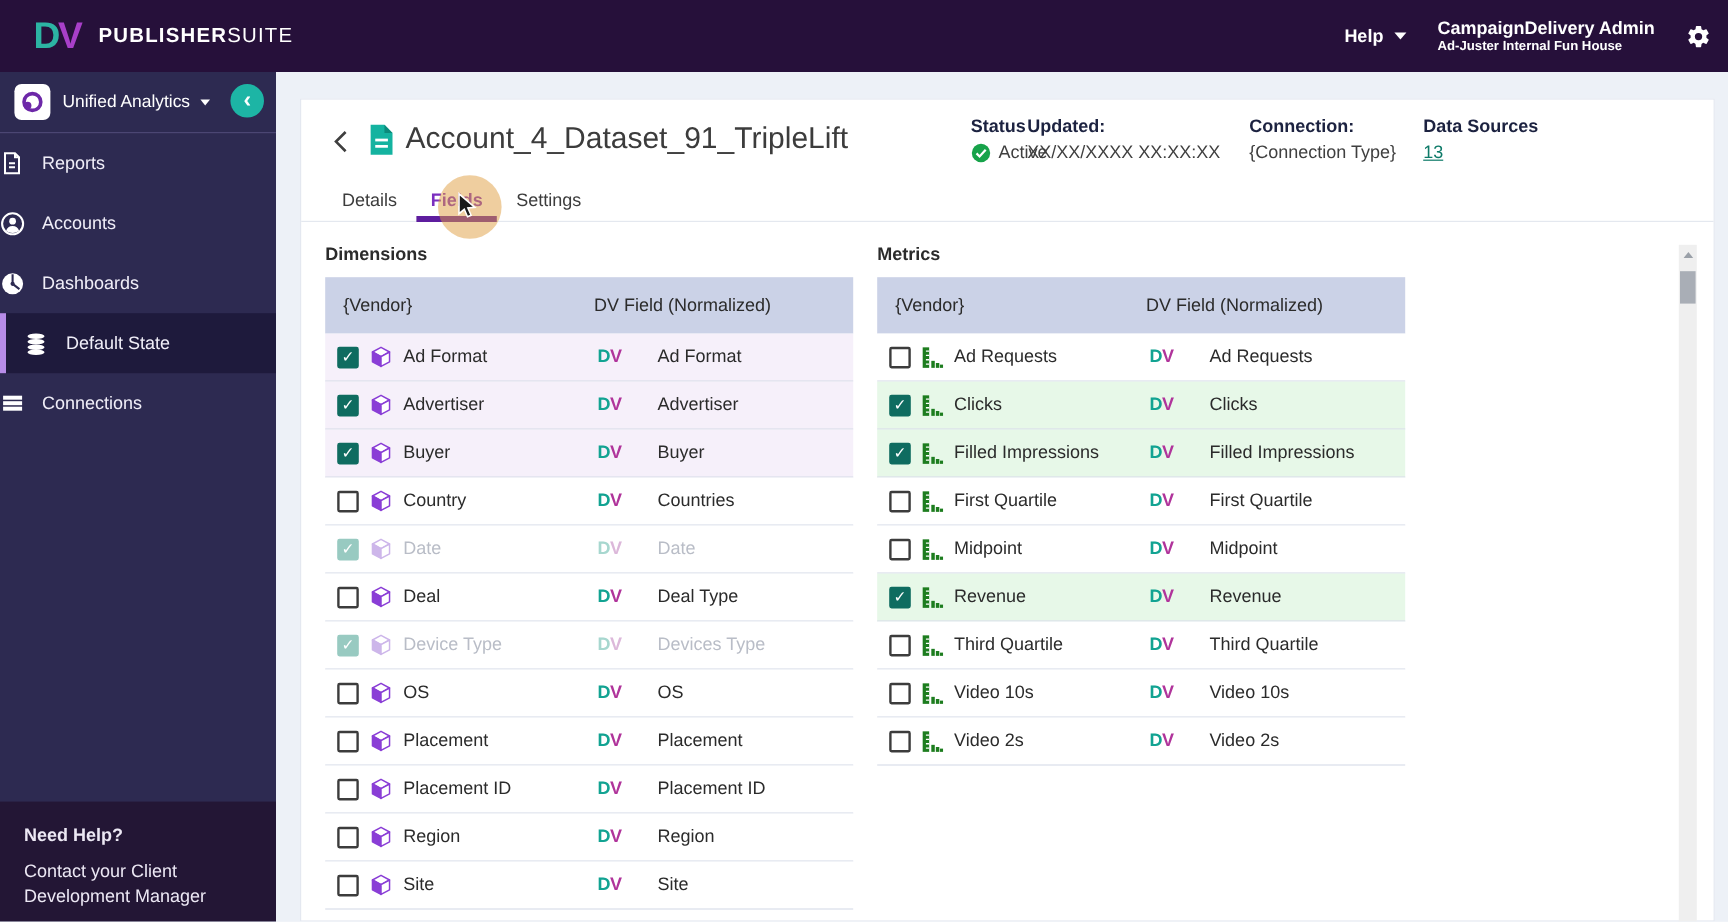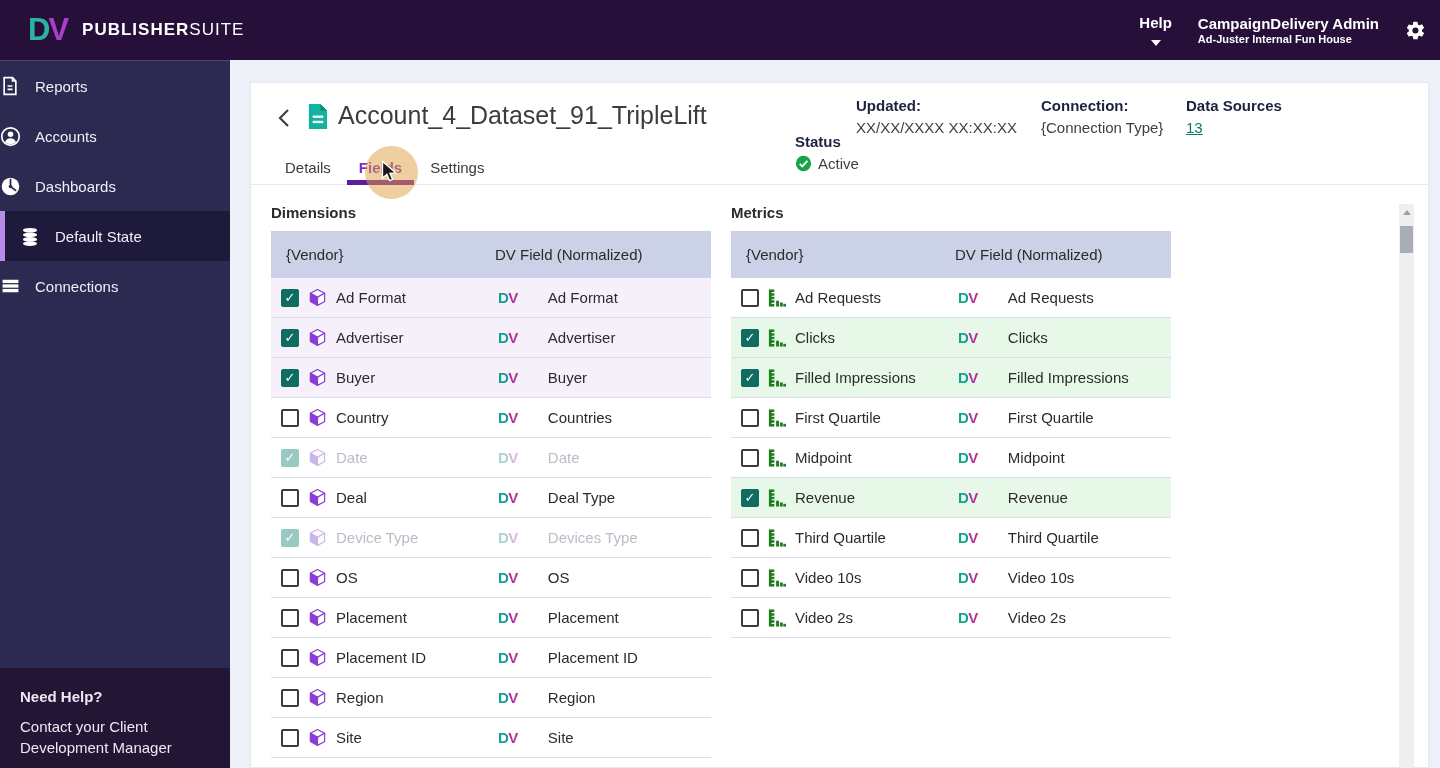--- a/index.html
+++ b/index.html
@@ -10,21 +10,21 @@
   
   .topnav { position:absolute; top:0; left:0; width:1440px; height:60px;
             background:#26103a; display:flex; align-items:center; z-index:20; }
   .logo { margin-left:28px; display:flex; align-items:center; }
   .logo-d { font-size:31px; font-weight:bold; color:#2cb3a3; letter-spacing:-2px; }
   .logo-v { font-size:31px; font-weight:bold; color:#a83fc9; }
   .logo-text { color:#fff; font-size:17px; margin-left:13px; letter-spacing:1px; font-weight:400; }
   .logo-text .bold { font-weight:bold; }
   .topnav-right { margin-left:auto; margin-right:14px; display:flex; align-items:center; gap:26px; }
   .help-btn { display:flex; align-items:center; gap:9px; color:#fff; font-size:15px;
-              font-weight:bold; cursor:pointer;flex-direction:column; }
+              font-weight:bold; cursor:pointer; }
   .caret-down { width:0; height:0; border-left:5px solid transparent;
                 border-right:5px solid transparent; border-top:6px solid #fff; }
   .user-block { text-align:left; color:#fff; }
   .user-name { font-size:15px; font-weight:bold; line-height:18px; }
   .user-org { font-size:11px; font-weight:bold; line-height:13px; }
   .gear { display:flex; }
 
   
   .sidebar { position:absolute; top:60px; left:0; width:230px; height:708px;
              background:#2d2a51; }
@@ -55,21 +55,21 @@
 
   .back-btn { position:absolute; left:24px; top:22px; background:none; border:none;
               cursor:pointer; display:flex; }
   .doc-icon { position:absolute; left:55px; top:20px; display:flex; }
   .page-title { position:absolute; left:87px; top:18px; font-size:25px; color:#3c3c3c;
                 font-weight:400; white-space:nowrap; }
 
   .meta { position:absolute; top:14px; }
   .meta-label { font-size:15px; font-weight:bold; color:#1c2240; }
   .meta-value { margin-top:5px; font-size:15px; color:#3f3f3f; white-space:nowrap; }
-  .meta-status { left:544px;margin-top:36px; } .meta-updated { left:605px; }
+  .meta-status { left:558px; } .meta-updated { left:605px; }
   .meta-connection { left:790px; } .meta-sources { left:935px; }
   .status-value { display:flex; align-items:center; gap:6px; }
   .link-teal { color:#0d7a68; text-decoration:underline; cursor:pointer; }
 
   .tabs { position:absolute; left:0; right:0; top:68px; height:34px; display:flex;
           padding-left:22px; gap:4px; border-bottom:1px solid #e4e8ef; }
   .tab { padding:0 12px; font-size:15px; color:#3c3c3c; display:flex; align-items:center;
          position:relative; cursor:pointer; }
   .tab.active { color:#7b2ebf; font-weight:bold; }
   .tab.active::after { content:""; position:absolute; left:0; right:0; bottom:-1px;
@@ -145,20 +145,31 @@
       </div>
       <span class="gear">
         <svg width="21" height="21" viewBox="0 0 24 24">
             <path fill="#fff" d="M19.4 13c.04-.32.06-.66.06-1s-.02-.68-.06-1l2.1-1.65a.5.5 0 0 0 .12-.64l-2-3.46a.5.5 0 0 0-.6-.22l-2.49 1a7.3 7.3 0 0 0-1.73-1l-.38-2.65A.5.5 0 0 0 13.92 2h-4a.5.5 0 0 0-.49.42l-.38 2.65c-.62.26-1.2.6-1.73 1l-2.49-1a.5.5 0 0 0-.6.22l-2 3.46a.5.5 0 0 0 .12.64L4.45 11c-.04.32-.06.66-.06 1s.02.68.06 1l-2.1 1.65a.5.5 0 0 0-.12.64l2 3.46c.14.24.4.33.6.22l2.49-1c.53.4 1.11.74 1.73 1l.38 2.65a.5.5 0 0 0 .49.42h4a.5.5 0 0 0 .5-.42l.38-2.65a7.3 7.3 0 0 0 1.73-1l2.49 1c.2.08.46 0 .6-.22l2-3.46a.5.5 0 0 0-.12-.64L19.4 13zM11.92 15.5a3.5 3.5 0 1 1 0-7 3.5 3.5 0 0 1 0 7z"></path>
           </svg>
       </span>
     </div>
   </div>
 
   <div class="sidebar">
+    <div class="product-row">
+      <span class="app-icon">
+        <svg width="20" height="20" viewBox="0 0 20 20">
+            <circle cx="10" cy="10" r="7" fill="none" stroke="#6d28a8" stroke-width="3"></circle>
+            <circle cx="6" cy="13" r="3.2" fill="#6d28a8"></circle>
+          </svg>
+      </span>
+      <span class="product-label">Unified Analytics</span>
+      <span class="product-caret"></span>
+      <button class="collapse-btn">‹</button>
+    </div>
     <div class="side-divider"></div>
     <nav>
         <div class="nav-item">
           <span class="nav-icon">
             <svg width="20" height="20" viewBox="0 0 24 24">
               <path d="M5 2h10l4 4v16H5z" fill="none" stroke="#fff" stroke-width="2"></path>
               <path d="M15 2v4h4" fill="none" stroke="#fff" stroke-width="2"></path>
               <path d="M9 12h6M9 16h6" stroke="#fff" stroke-width="2"></path>
             </svg>
           </span>

